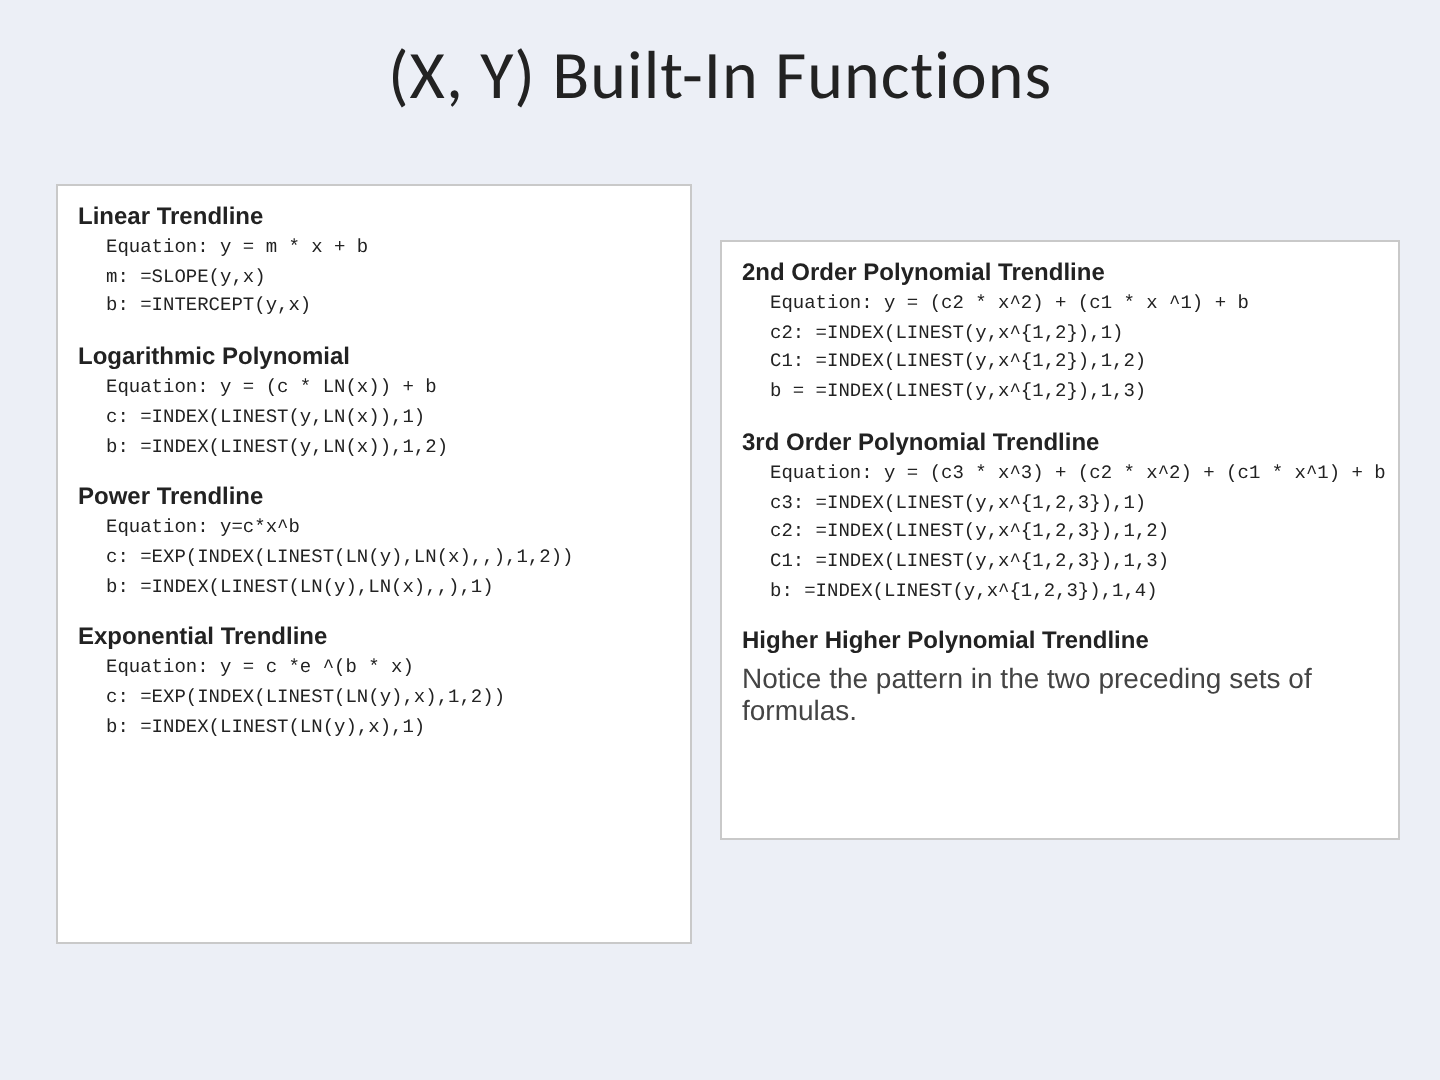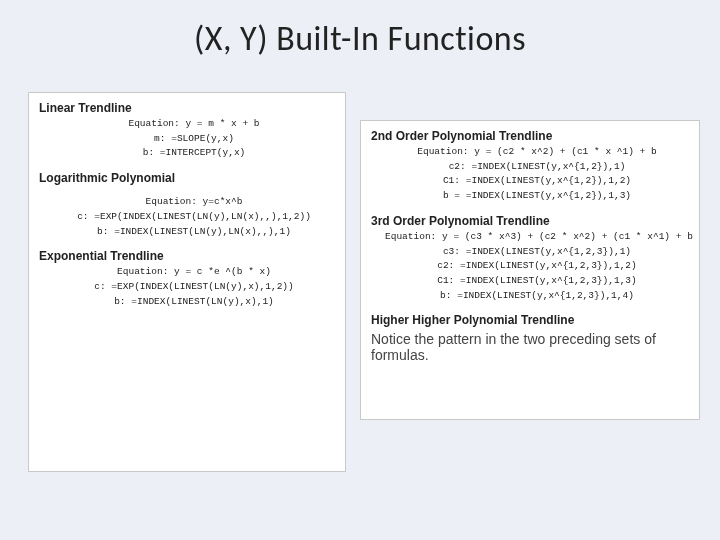--- a/index.html
+++ b/index.html
@@ -57,21 +57,20 @@
     margin-bottom: 2px;
     font-family: "Segoe UI", Arial, sans-serif;
   }
   .lines {
     font-family: "Courier New", monospace;
     font-size: 9.5px;
     line-height: 1.55;
     color: #222;
     white-space: pre;
     padding-left: 14px;
-    text-align: center;
   }
   .note {
     font-family: "Segoe UI", Arial, sans-serif;
     font-size: 14px;
     color: #444;
     padding-top: 2px;
   }
 </style>
 </head>
 <body>
@@ -83,23 +82,27 @@
 
     <div class="section">
       <div class="sec-title">Linear Trendline</div>
       <div class="lines">Equation: y = m * x + b
 m: =SLOPE(y,x)
 b: =INTERCEPT(y,x)</div>
     </div>
 
     <div class="section">
       <div class="sec-title">Logarithmic Polynomial</div>
+      <div class="lines">Equation: y = (c * LN(x)) + b
+c: =INDEX(LINEST(y,LN(x)),1)
+b: =INDEX(LINEST(y,LN(x)),1,2)</div>
     </div>
 
     <div class="section">
+      <div class="sec-title">Power Trendline</div>
       <div class="lines">Equation: y=c*x^b
 c: =EXP(INDEX(LINEST(LN(y),LN(x),,),1,2))
 b: =INDEX(LINEST(LN(y),LN(x),,),1)</div>
     </div>
 
     <div class="section">
       <div class="sec-title">Exponential Trendline</div>
       <div class="lines">Equation: y = c *e ^(b * x)
 c: =EXP(INDEX(LINEST(LN(y),x),1,2))
 b: =INDEX(LINEST(LN(y),x),1)</div>

